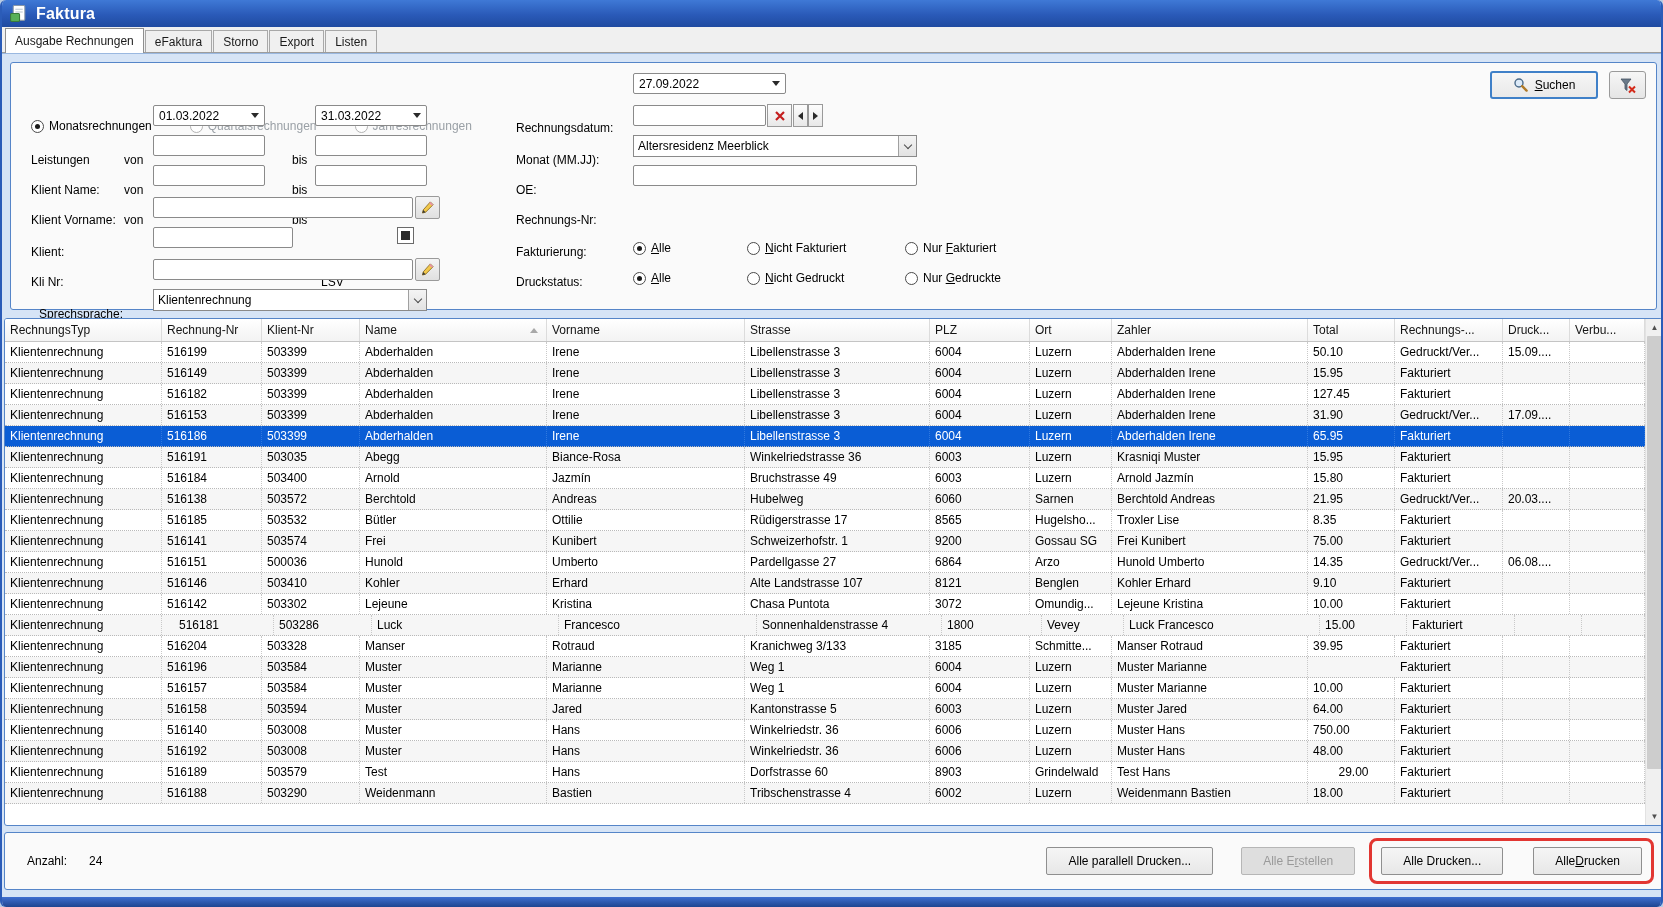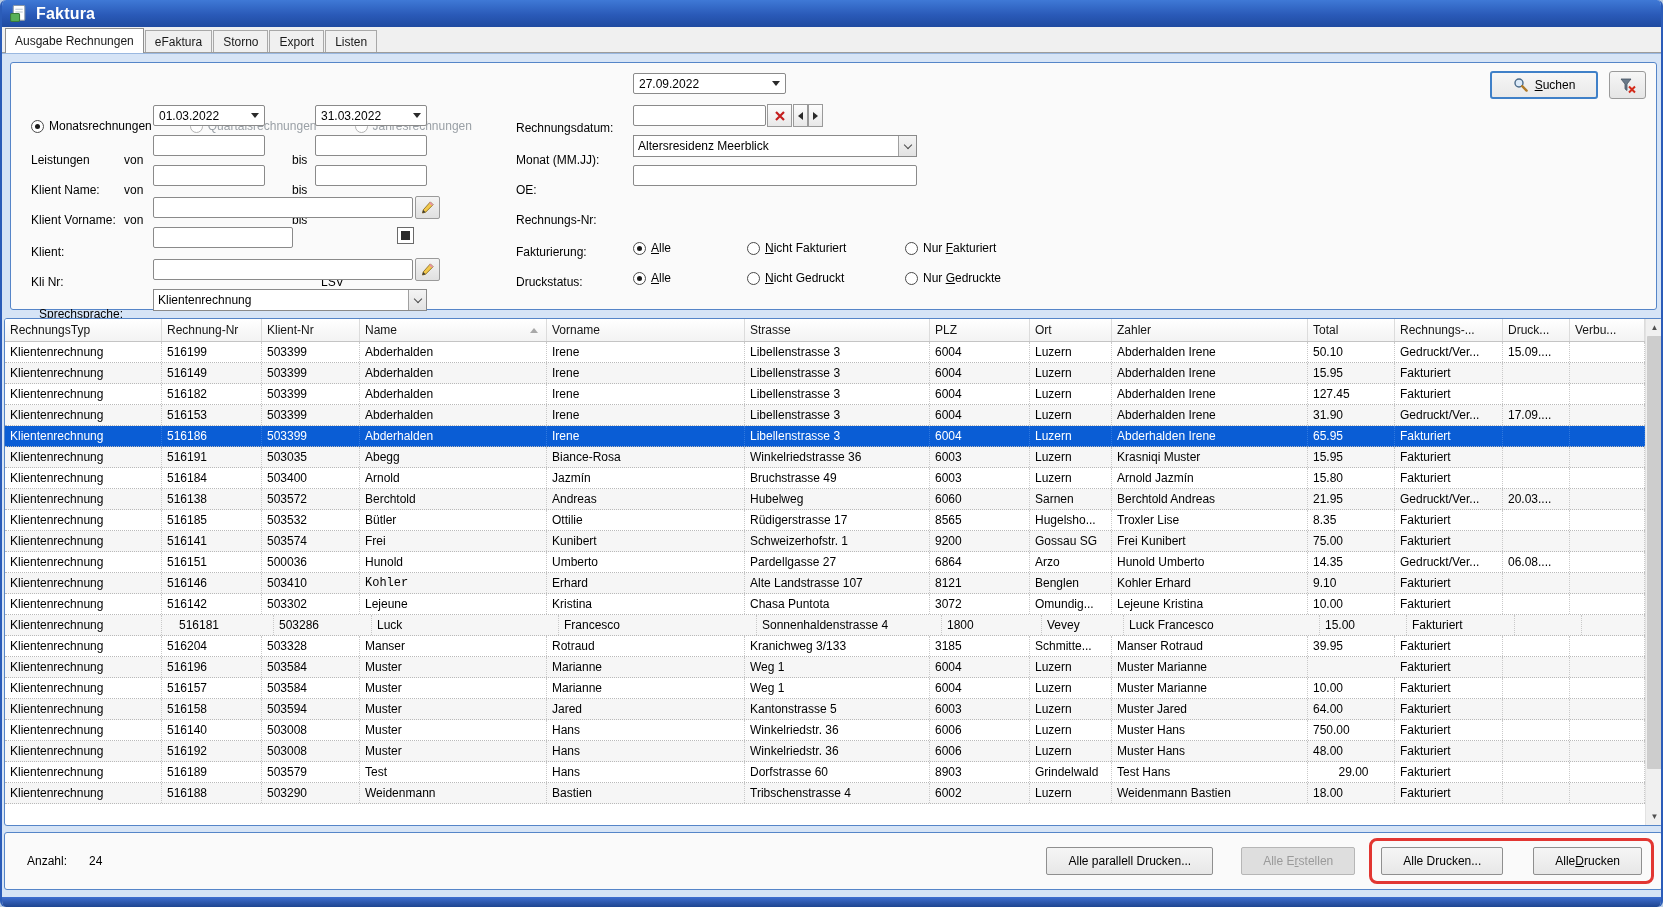--- a/index.html
+++ b/index.html
@@ -523,21 +523,21 @@
             <div class="gcell" style="width: 196px;">Hunold Umberto</div>
             <div class="gcell" style="width: 87px;">14.35</div>
             <div class="gcell" style="width: 108px;">Gedruckt/Ver...</div>
             <div class="gcell" style="width: 67px;">06.08....</div>
             <div class="gcell" style="width: 58px; flex: 1 1 0%;"></div>
           </div>
           <div class="grow alt">
             <div class="gcell" style="width: 157px;">Klientenrechnung</div>
             <div class="gcell" style="width: 100px;">516146</div>
             <div class="gcell" style="width: 98px;">503410</div>
-            <div class="gcell" style="width: 187px; font-family: Liberation Mono, monospace;">Kohler</div>
+            <div class="gcell" style="width: 187px;">Kohler</div>
             <div class="gcell" style="width: 198px;">Erhard</div>
             <div class="gcell" style="width: 185px;">Alte Landstrasse 107</div>
             <div class="gcell" style="width: 100px;">8121</div>
             <div class="gcell" style="width: 82px;">Benglen</div>
             <div class="gcell" style="width: 196px;">Kohler Erhard</div>
             <div class="gcell" style="width: 87px;">9.10</div>
             <div class="gcell" style="width: 108px;">Fakturiert</div>
             <div class="gcell" style="width: 67px;"></div>
             <div class="gcell" style="width: 58px; flex: 1 1 0%;"></div>
           </div>

